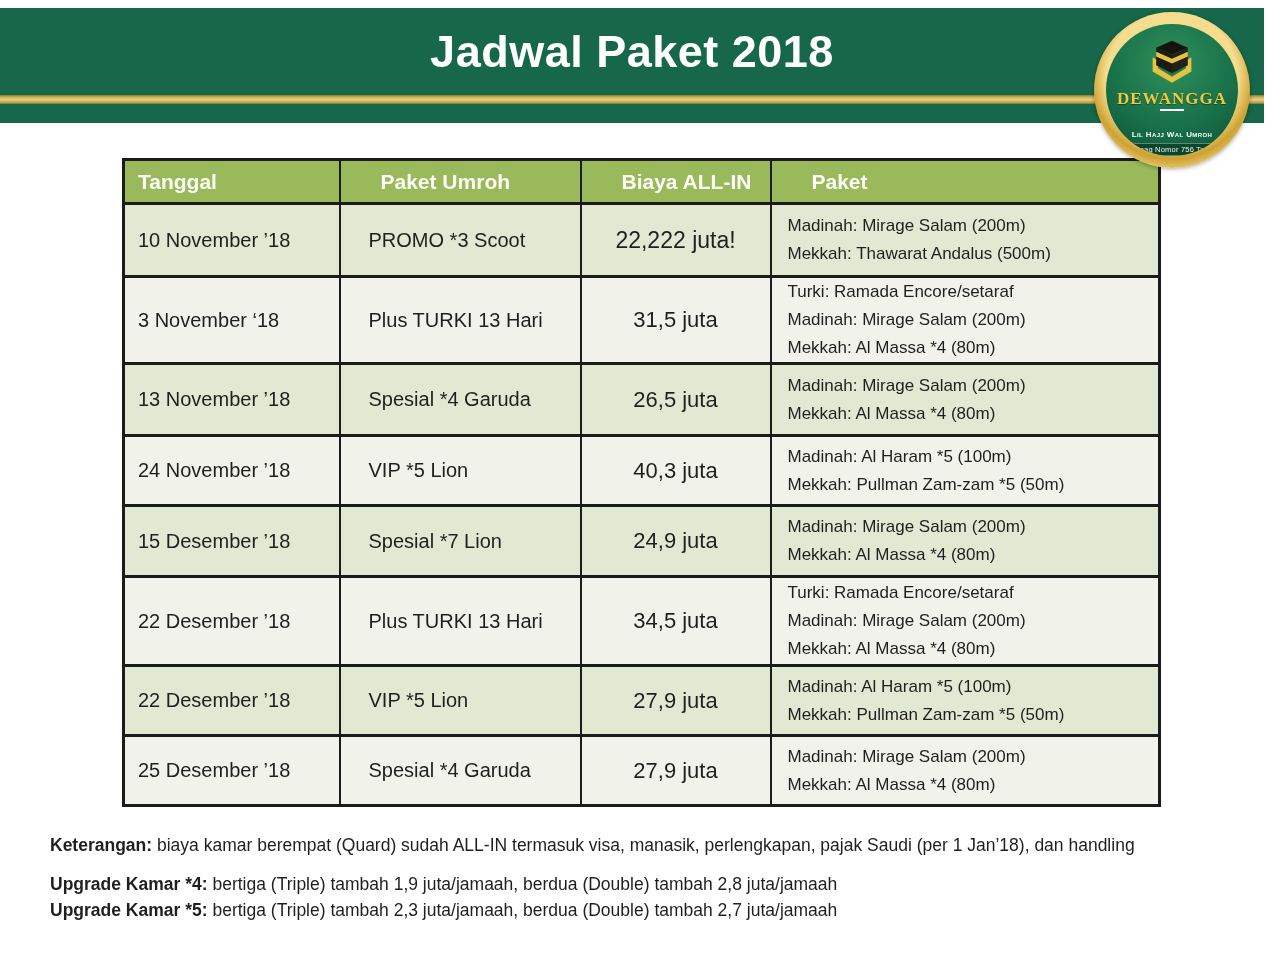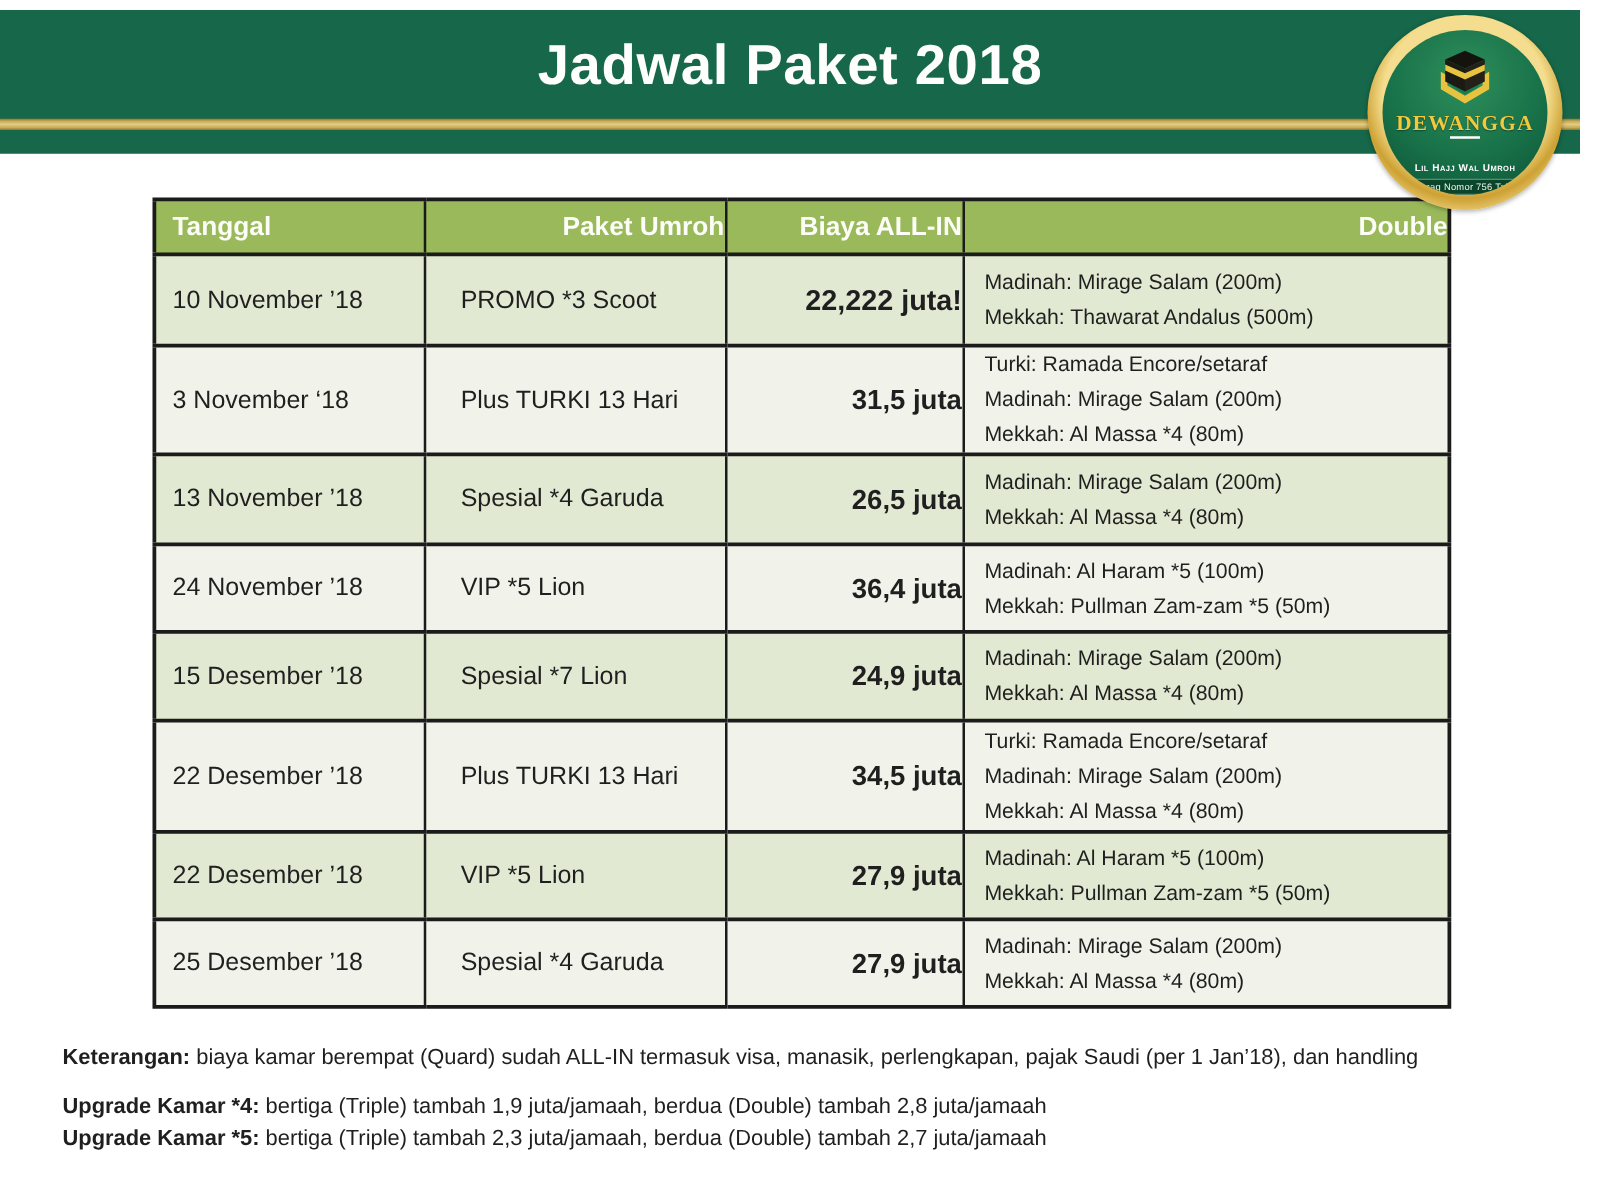--- a/index.html
+++ b/index.html
@@ -73,28 +73,28 @@
     position:absolute; left:122px; top:158px; width:1036px;
     border-collapse:collapse; table-layout:fixed;
     border:3px solid var(--border-dark);
   }
   table.schedule th, table.schedule td{
     border:solid var(--border-dark); border-width:3px 2px;
     vertical-align:middle;
   }
   th.hcell{
     background:var(--header-green); color:#fdfdf8;
-    font-size:21px; font-weight:700; height:44px; text-align:right;
+    font-size:21px; font-weight:700; height:44px; text-align:left;padding-left:40px;
   }
   th.hcell.first{text-align:left; padding-left:13px;}
   tr.row-sage td{background:var(--row-sage);}
   tr.row-light td{background:var(--row-light);}
   td.cell-date{font-size:20px; padding-left:13px;}
   td.cell-paket{font-size:20px; padding-left:28px;}
-  td.cell-biaya{font-size:22px; font-weight:700; text-align:right;}
+  td.cell-biaya{font-size:22px; font-weight:400; text-align:center;}
   td.cell-biaya.promo{font-size:23px;}
   td.cell-hotel{font-size:17px; padding-left:16px; line-height:28px;}
   
   .notes{position:absolute; left:50px; top:833px; width:1190px;}
   .keterangan{font-size:17.5px; line-height:24px;}
   .upgrades{position:absolute; left:50px; top:871px; width:1190px;}
   .upgrade-line{font-size:17.5px; line-height:26px;}
   .b{font-weight:700;}
 </style>
 </head>
@@ -135,21 +135,21 @@
     <col style="width:216px">
       <col style="width:241px">
       <col style="width:190px">
       <col style="width:389px">
   </colgroup>
   <thead>
     <tr>
       <th class="hcell first">Tanggal</th>
       <th class="hcell">Paket Umroh</th>
       <th class="hcell">Biaya ALL-IN</th>
-      <th class="hcell">Double</th>
+      <th class="hcell">Paket</th>
     </tr>
   </thead>
   <tbody>
     <tr class="row-sage" style="height:73px">
       <td class="cell-date">10 November ’18</td>
       <td class="cell-paket">PROMO *3 Scoot</td>
       <td class="cell-biaya promo">22,222 juta!</td>
       <td class="cell-hotel">
         <div>Madinah: Mirage Salam (200m)</div>
         <div>Mekkah: Thawarat Andalus (500m)</div>
@@ -170,21 +170,21 @@
       <td class="cell-paket">Spesial *4 Garuda</td>
       <td class="cell-biaya">26,5 juta</td>
       <td class="cell-hotel">
         <div>Madinah: Mirage Salam (200m)</div>
         <div>Mekkah: Al Massa *4 (80m)</div>
       </td>
     </tr>
     <tr class="row-light" style="height:70px">
       <td class="cell-date">24 November ’18</td>
       <td class="cell-paket">VIP *5 Lion</td>
-      <td class="cell-biaya">36,4 juta</td>
+      <td class="cell-biaya">40,3 juta</td>
       <td class="cell-hotel">
         <div>Madinah: Al Haram *5 (100m)</div>
         <div>Mekkah: Pullman Zam-zam *5 (50m)</div>
       </td>
     </tr>
     <tr class="row-sage" style="height:71px">
       <td class="cell-date">15 Desember ’18</td>
       <td class="cell-paket">Spesial *7 Lion</td>
       <td class="cell-biaya">24,9 juta</td>
       <td class="cell-hotel">

